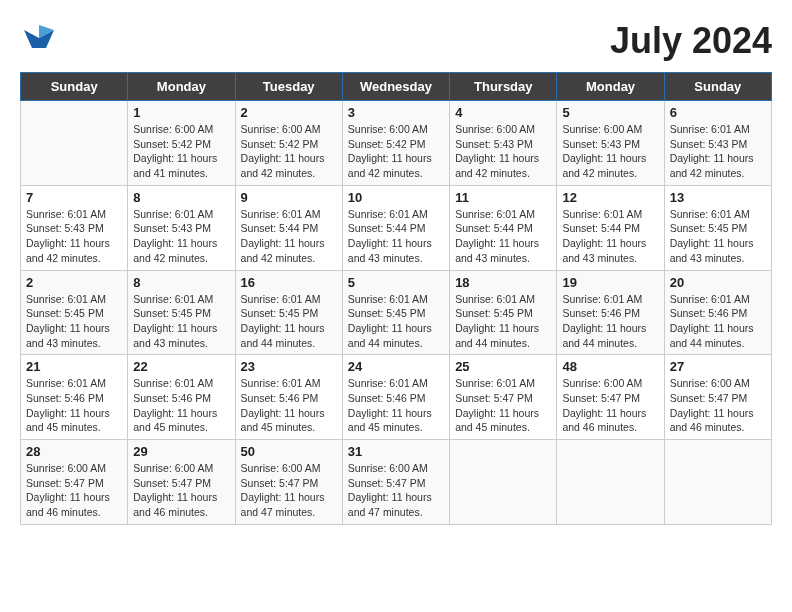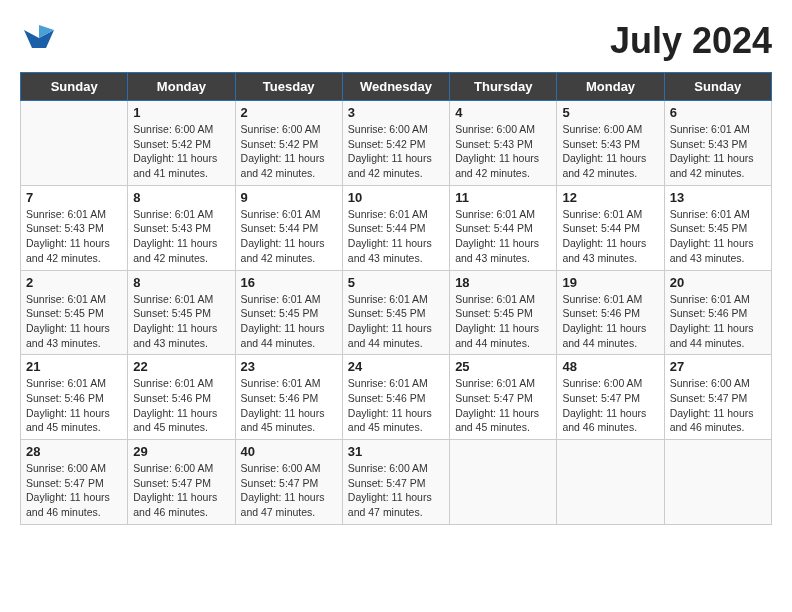--- a/index.html
+++ b/index.html
@@ -301,21 +301,21 @@
           Sunrise: 6:00 AM<br>Sunset: 5:47 PM<br>Daylight: 11 hours and 46 minutes.
         </div>
         </td>
         <td>
           <span class="day-num">29</span>
         <div class="day-detail">
           Sunrise: 6:00 AM<br>Sunset: 5:47 PM<br>Daylight: 11 hours and 46 minutes.
         </div>
         </td>
         <td>
-          <span class="day-num">40</span>
+          <span class="day-num">50</span>
         <div class="day-detail">
           Sunrise: 6:00 AM<br>Sunset: 5:47 PM<br>Daylight: 11 hours and 47 minutes.
         </div>
         </td>
         <td>
           <span class="day-num">31</span>
         <div class="day-detail">
           Sunrise: 6:00 AM<br>Sunset: 5:47 PM<br>Daylight: 11 hours and 47 minutes.
         </div>
         </td>

